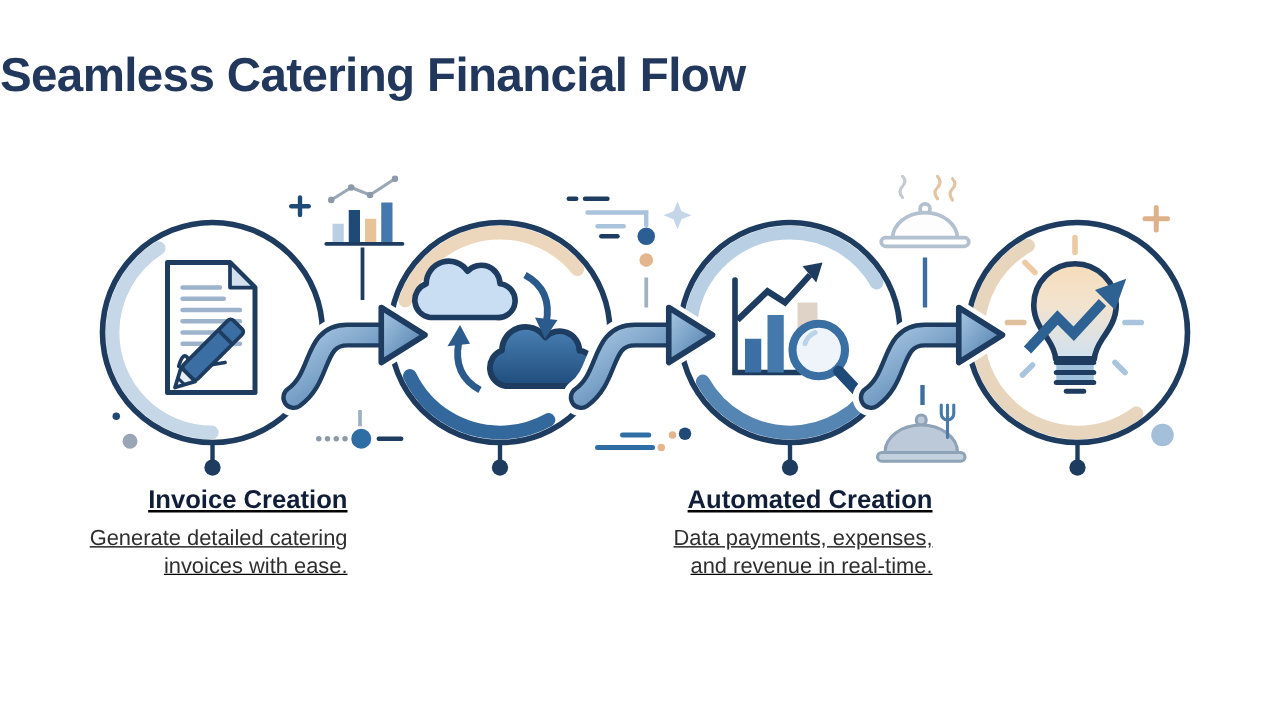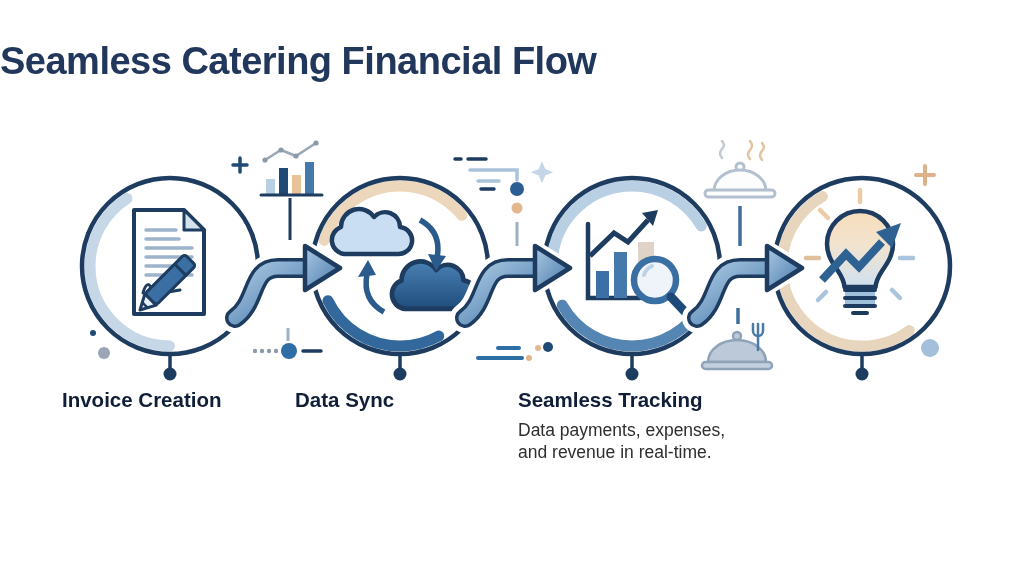--- a/index.html
+++ b/index.html
@@ -5,21 +5,21 @@
   html,body{margin:0;padding:0;}
   body{
     width:1024px;height:572px;position:relative;background:#ffffff;
     font-family:"Liberation Sans", sans-serif;overflow:hidden;
   }
   .title{
     position:absolute;top:40px;left:0;width:1024px;text-align:left;
     font-size:38px;font-weight:700;color:#22375c;letter-spacing:-0.5px;
   }
   .flow-svg{position:absolute;top:140px;left:0;}
-  .step-text{position:absolute;top:388px;text-align:left;}
+  .step-text{position:absolute;top:388px;text-align:right;text-decoration:underline;}
   .step-text .heading{
     font-size:20.5px;font-weight:700;color:#111e38;margin:0 0 7px 0;
   }
   .step-text .desc{
     font-size:17.5px;line-height:1.28;color:#2e2e2e;margin:0;
   }
   .st0{left:62px;width:216px;}
   .st1{left:295px;width:210px;}
   .st2{left:518px;width:228px;}
   .st3{left:754px;width:216px;}
@@ -237,22 +237,22 @@
   </g>
   <g stroke="#4a7aa8" stroke-width="2.5" stroke-linecap="round" fill="none">
     <line x1="758" y1="193" x2="758" y2="210"></line>
     <path d="M 753 184 v 7 a 5 5 0 0 0 10 0 v -7"></path>
     <line x1="758" y1="184" x2="758" y2="192"></line>
   </g>
 </svg>
 
 <div class="step-text st0">
   <div class="heading">Invoice Creation</div>
+  <p class="desc">Generate detailed catering invoices with ease.</p>
 </div>
 <div class="step-text st1">
-  <div class="heading">Data Sync</div>
 </div>
 <div class="step-text st2">
-  <div class="heading">Seamless Tracking</div>
+  <div class="heading">Automated Creation</div>
   <p class="desc">Data payments, expenses, and revenue in real-time.</p>
 </div>
 <div class="step-text st3">
 </div>
 
 </body></html>

